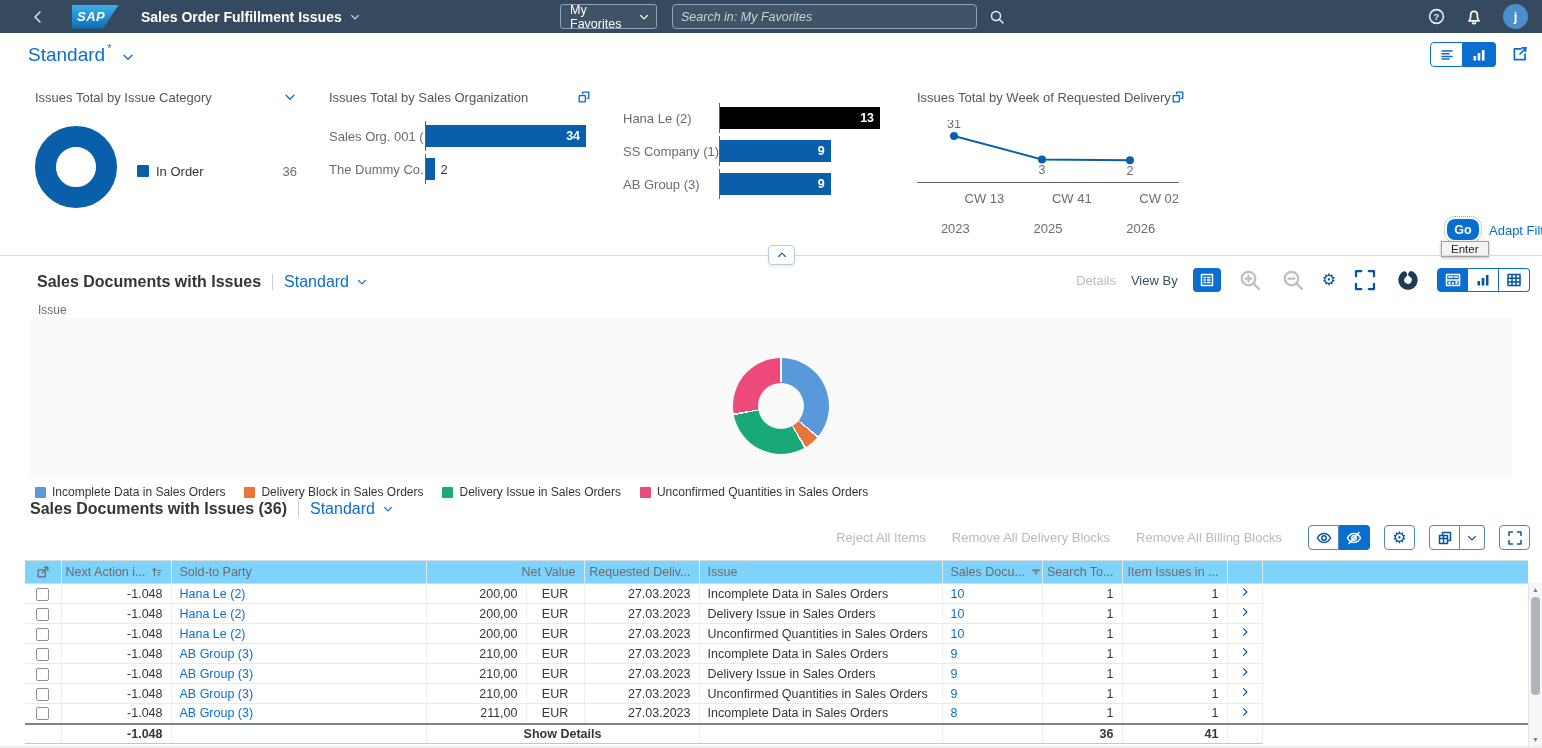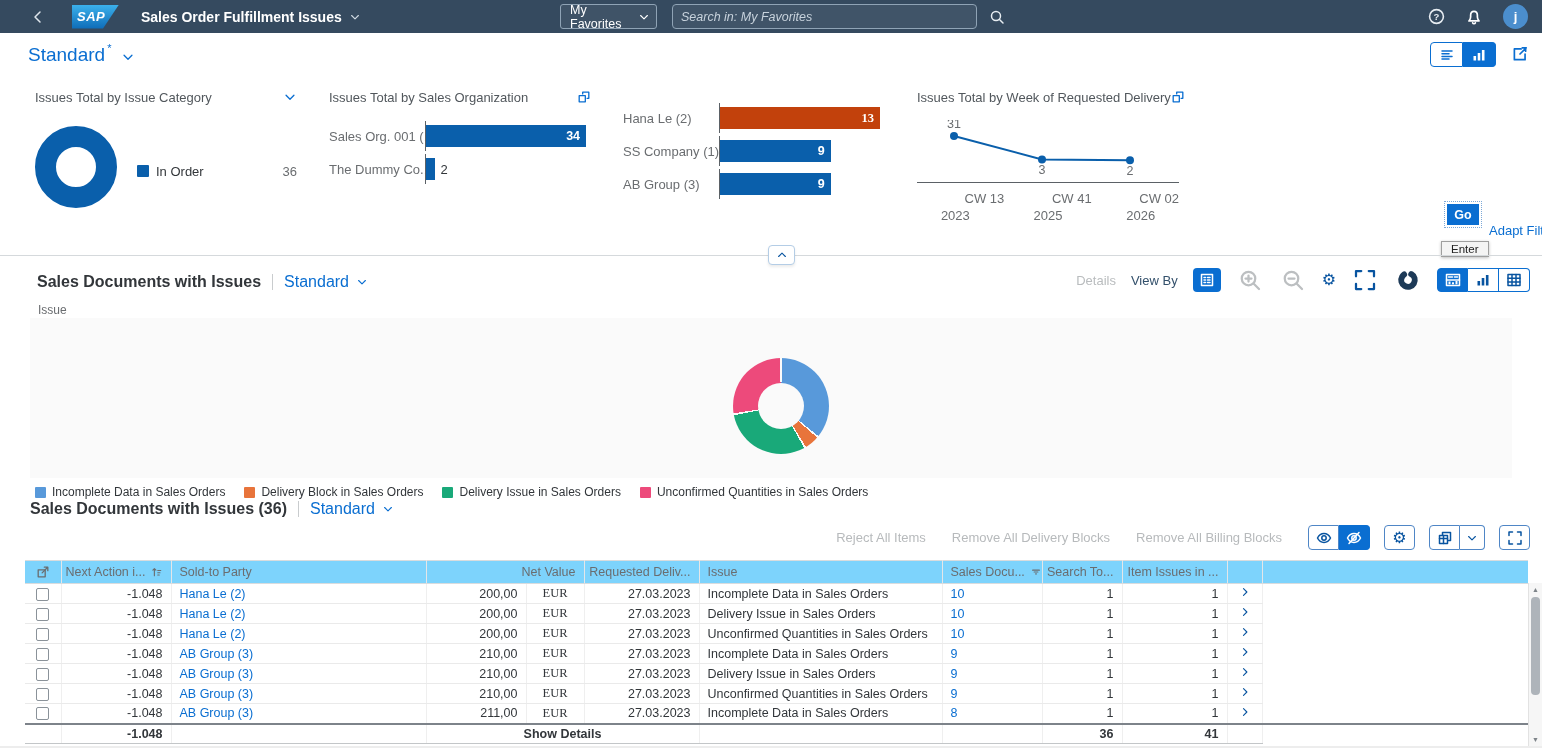--- a/index.html
+++ b/index.html
@@ -56,25 +56,25 @@
   .bar-row{display:flex;align-items:center;height:24px;}
   .bar-label{width:96px;font-size:13px;color:#6a6d70;white-space:nowrap;overflow:hidden;flex:0 0 auto;}
   .bar-zone{flex:1;border-left:1px solid #5b6166;height:30px;display:flex;align-items:center;}
   .bar-fill{height:22px;display:flex;align-items:center;justify-content:flex-end;}
   .bar-val-in{color:#fff;font-size:12.5px;font-weight:bold;padding-right:6px;}
   .bar-val-out{font-size:13px;color:#32363a;margin-left:5px;}
   .line-wrap{margin-top:14px;}
   .line-axis{border-top:1px solid #5b6166;margin-top:2px;}
   .line-labels{display:flex;margin-top:8px;}
   .line-labels div{flex:1;text-align:right;font-size:13px;color:#6a6d70;}
-  .line-sub{display:flex;margin-top:2px;gap:16px;}
+  .line-sub{display:flex;margin-top:15px;gap:16px;}
   .line-sub div{flex:1;text-align:center;font-size:13px;color:#6a6d70;}
 
   
-  .go-btn{position:absolute;left:1447px;top:204px;width:32px;height:21px;background:#0a6ed1;color:#fff;border:none;border-radius:0;
+  .go-btn{position:absolute;left:1447px;top:219px;width:32px;height:21px;background:#0a6ed1;color:#fff;border:none;border-radius:8px;
     font-size:12.5px;font-weight:bold;font-family:inherit;cursor:pointer;outline:1px dotted #7da9d8;outline-offset:2px;}
   .adapt-link{position:absolute;left:1489px;top:223px;font-size:13px;color:#0a6ed1;white-space:nowrap;cursor:pointer;}
   .enter-tip{position:absolute;left:1441px;top:241px;background:#f4f4f4;border:1px solid #9f9f9f;padding:1px 9px;
     font-size:11.5px;color:#222;box-shadow:0 1px 3px rgba(0,0,0,.25);}
 
   
   .divider{position:absolute;left:0;top:255px;width:1542px;border-top:1px solid #d5d9dc;}
   .collapse-btn{position:absolute;left:768px;top:245px;width:27px;height:20px;background:#fff;border:1px solid #b4cde6;border-radius:4px;
     display:flex;align-items:center;justify-content:center;color:#0854a0;box-shadow:0 2px 3px rgba(0,0,0,.08);cursor:pointer;}
 
@@ -120,21 +120,21 @@
   .tt-btn.narrow{width:25px;}
 
   .grid-wrap{position:absolute;left:25px;top:560px;width:1503px;}
   table.grid{width:1503px;border-collapse:collapse;table-layout:fixed;border-top:1px solid #d9dcde;}
   .grid th{height:23px;background:#7dd3fc;border-bottom:1px solid #d9dcde;border-right:1px solid #e4e6e8;
     font-size:12.5px;font-weight:normal;color:#6a6d70;padding:0 8px;white-space:nowrap;overflow:hidden;}
   .grid td{height:20px;border-bottom:1px solid #eaeaea;border-right:1px solid #efefef;font-size:12.5px;color:#32363a;
     padding:0 8px;white-space:nowrap;overflow:hidden;background:#fff;}
   .grid th.no-b,.grid td.no-b{border-right:none;}
   .grid td.filler{border-bottom:none;border-right:none;}
-  .grid .al-r{text-align:right;}.grid .al-c{text-align:center;font-family:Liberation Serif, serif;}
+  .grid .al-r{text-align:right;}.grid .al-c{text-align:center;}
   .grid a{color:#0a6ed1;text-decoration:none;cursor:pointer;}
   .grid .hflex{display:flex;align-items:center;gap:5px;}
   .grid .hflex.right{justify-content:flex-end;}
   .cbx{display:inline-block;width:13px;height:13px;border:1px solid #8a9299;border-radius:2px;background:#fff;vertical-align:middle;cursor:pointer;}
   .grid .navcell{color:#0854a0;text-align:center;padding:0 4px;}
   .grid tfoot td{border-top:2px solid #7d838a;border-bottom:1px solid #c3c6c8;font-weight:bold;height:20px;}
   .grid tfoot td.filler{border-top:2px solid #7d838a;border-bottom:none;}
   .show-details{color:#0854a0;font-weight:bold;text-align:center;cursor:pointer;}
 
   .vscroll{position:absolute;left:1528px;top:583px;width:14px;height:163px;background:#f6f6f6;border-left:1px solid #e2e2e2;}
@@ -278,21 +278,21 @@
             <span class="bar-val-out">2</span>
           </div>
         </div>
       </div>
   </div>
   <div class="card">
     <div class="bars" id="bars-sold-to">
         <div class="bar-row">
           <span class="bar-label">Hana Le (2)</span>
           <div class="bar-zone">
-            <div class="bar-fill" style="width: 97%; background: #c2410c; font-family: Liberation Serif, serif;">
+            <div class="bar-fill" style="width: 97%; background: #000000;">
               <span class="bar-val-in">13</span>
             </div>
           </div>
         </div>
         <div class="bar-row">
           <span class="bar-label">SS Company (1)</span>
           <div class="bar-zone">
             <div class="bar-fill" style="width: 67.1538%; background: rgb(10, 95, 171);">
               <span class="bar-val-in">9</span>
             </div>

